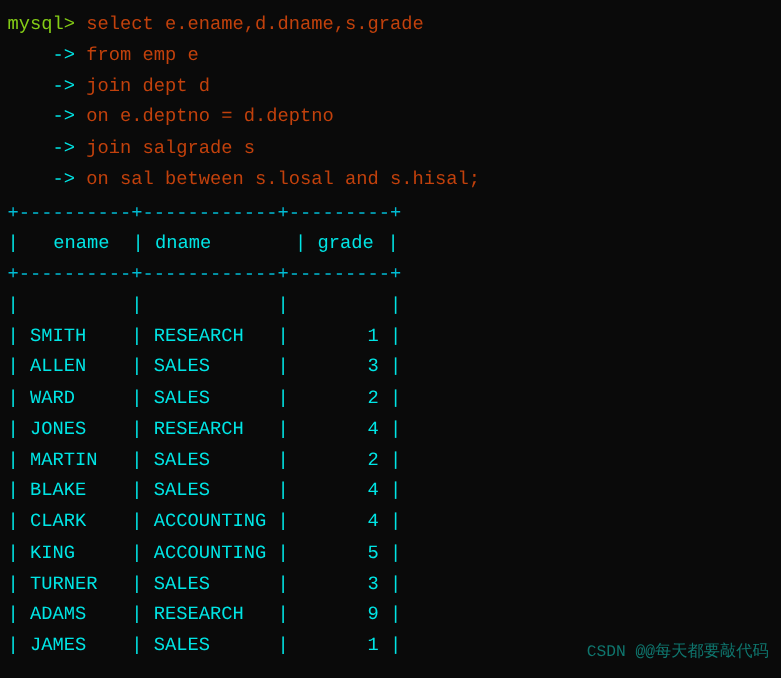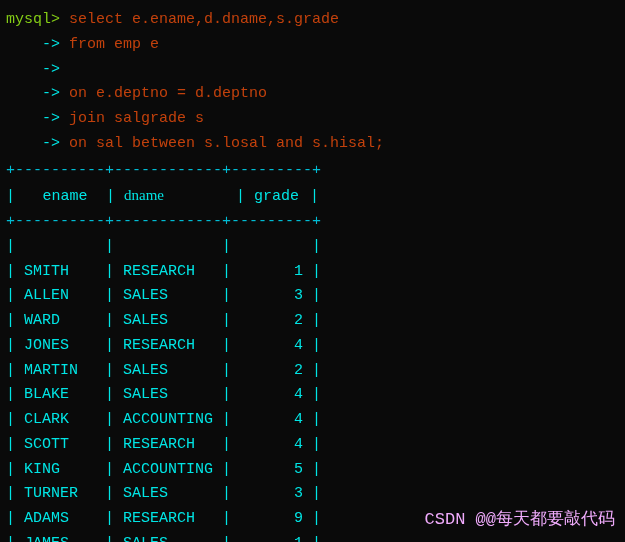--- a/index.html
+++ b/index.html
@@ -46,22 +46,22 @@
 
     
     .table-container {
       margin-top: 2px;
     }
 
     .watermark {
       position: absolute;
       bottom: 12px;
       right: 10px;
-      color: #f0abfc;
-      font-size: 17px;
+      color: #0f766e;
+      font-size: 13px;
       font-family: 'Courier New', Courier, monospace;
     }
 
     .divider-line {
       color: #00bcd4;
       white-space: pre;
       line-height: 1.65;
     }
 
     .data-line {
@@ -75,51 +75,50 @@
 
 <div class="terminal">
 
   <div class="prompt-line">
     <span class="prompt-mysql">mysql&gt;</span><span class="prompt-text"> select e.ename,d.dname,s.grade</span>
   </div>
   <div class="prompt-line">
     <span class="prompt-arrow">    -&gt;</span><span class="prompt-text"> from emp e</span>
   </div>
   <div class="prompt-line">
-    <span class="prompt-arrow">    -&gt;</span>
+    <span class="prompt-arrow">    -&gt;</span><span class="prompt-text"> join dept d</span>
   </div>
   <div class="prompt-line">
     <span class="prompt-arrow">    -&gt;</span><span class="prompt-text"> on e.deptno = d.deptno</span>
   </div>
   <div class="prompt-line">
     <span class="prompt-arrow">    -&gt;</span><span class="prompt-text"> join salgrade s</span>
   </div>
   <div class="prompt-line">
     <span class="prompt-arrow">    -&gt;</span><span class="prompt-text"> on sal between s.losal and s.hisal;</span>
   </div>
 
   <div class="table-container">
 
     <div class="divider-line">+----------+------------+---------+</div>
 
-    <div class="data-line">| <span style="display:inline-block;width:82px;text-align:center;">ename</span>| <span style="display:inline-block;width:112px;font-family:Liberation Serif, serif;">dname</span>| <span style="display:inline-block;width:56px;">grade</span>|</div>
+    <div class="data-line">| <span style="display:inline-block;width:82px;text-align:center;">ename</span>| <span style="display:inline-block;width:112px;">dname</span>| <span style="display:inline-block;width:56px;">grade</span>|</div>
 
     <div class="divider-line">+----------+------------+---------+</div>
 
     <div class="data-line">|          |            |         |</div>
 
     <div id="table-rows">
         <div class="data-line">| SMITH    | RESEARCH   |       1 |</div>
         <div class="data-line">| ALLEN    | SALES      |       3 |</div>
         <div class="data-line">| WARD     | SALES      |       2 |</div>
         <div class="data-line">| JONES    | RESEARCH   |       4 |</div>
         <div class="data-line">| MARTIN   | SALES      |       2 |</div>
         <div class="data-line">| BLAKE    | SALES      |       4 |</div>
         <div class="data-line">| CLARK    | ACCOUNTING |       4 |</div>
-        <div class="data-line">| SCOTT    | RESEARCH   |       4 |</div>
         <div class="data-line">| KING     | ACCOUNTING |       5 |</div>
         <div class="data-line">| TURNER   | SALES      |       3 |</div>
         <div class="data-line">| ADAMS    | RESEARCH   |       9 |</div>
         <div class="data-line">| JAMES    | SALES      |       1 |</div>
       </div>
 
   </div>
 
   <div class="watermark">CSDN @@每天都要敲代码</div>
 </div>

